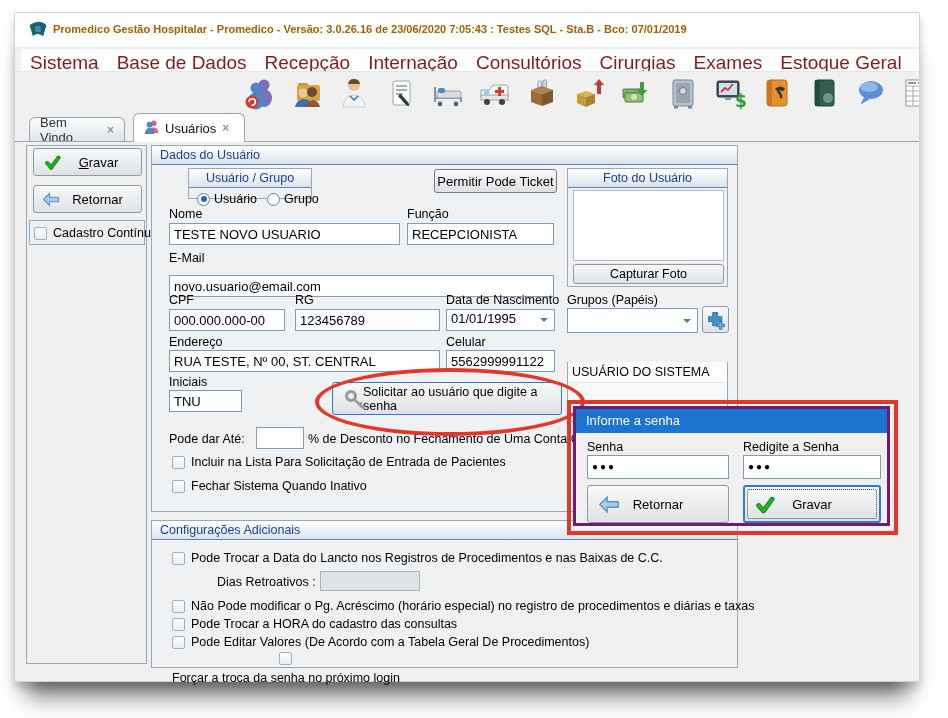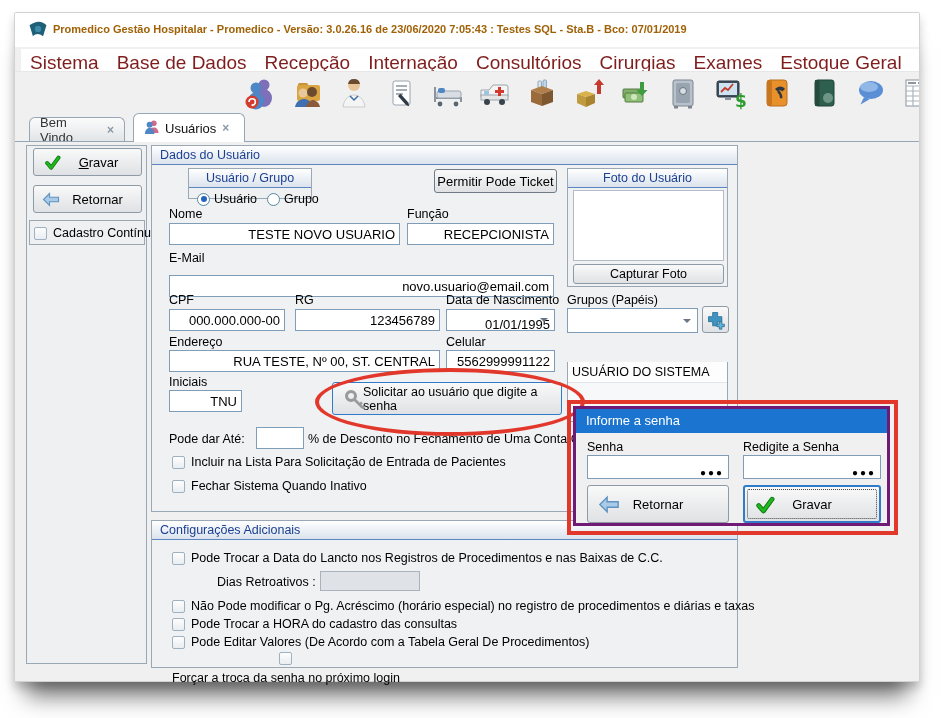--- a/index.html
+++ b/index.html
@@ -29,21 +29,21 @@
   
   .content{left:0;top:128px;width:100%;height:540px;background:#f0f0f0;border-top:1px solid #97a6b6;box-sizing:border-box;}
   
   .panel{position:absolute;box-sizing:border-box;border:1px solid #9aa7b5;background:#f0f1f3;}
   .grouphead{position:absolute;left:0;top:0;right:0;height:18px;line-height:18px;padding-left:8px;
              font-size:12.5px;color:#1b3f91;background:linear-gradient(#ffffff,#dbe3ed);
              border-bottom:1px solid #5b86c0;}
   .grouphead.center{text-align:center;padding-left:0;}
   .lbl{position:absolute;font-size:12.5px;color:#000;white-space:nowrap;}
   .tinput{position:absolute;box-sizing:border-box;border:1px solid #7f9db9;background:#fff;
-          font-family:"Liberation Sans",sans-serif;font-size:13px;padding:7px 4px;color:#000;outline:none;text-align:right;}
+          font-family:"Liberation Sans",sans-serif;font-size:13px;padding:1px 4px;color:#000;outline:none;}
   .btn{position:absolute;box-sizing:border-box;border:1px solid #8e9aa5;border-radius:3px;
        background:linear-gradient(#f9f9f9,#dfe1e4);font-size:13px;display:flex;align-items:center;
        justify-content:center;cursor:pointer;color:#000;}
   .combo-arrow{position:absolute;right:6px;top:50%;margin-top:-2px;width:0;height:0;
                border-left:4px solid transparent;border-right:4px solid transparent;border-top:4px solid #6a7683;}
   .cbrow{position:absolute;display:flex;align-items:center;gap:6px;font-size:12.5px;white-space:nowrap;}
   .cbbox{width:13px;height:13px;box-sizing:border-box;border:1px solid #9fb0c1;border-radius:2px;
          background:linear-gradient(#fdfdfd,#e9eef2);flex:0 0 13px;cursor:pointer;}
   .radio{width:13px;height:13px;box-sizing:border-box;border:1px solid #55889f;border-radius:50%;
          background:#fff;display:inline-flex;align-items:center;justify-content:center;cursor:pointer;}

